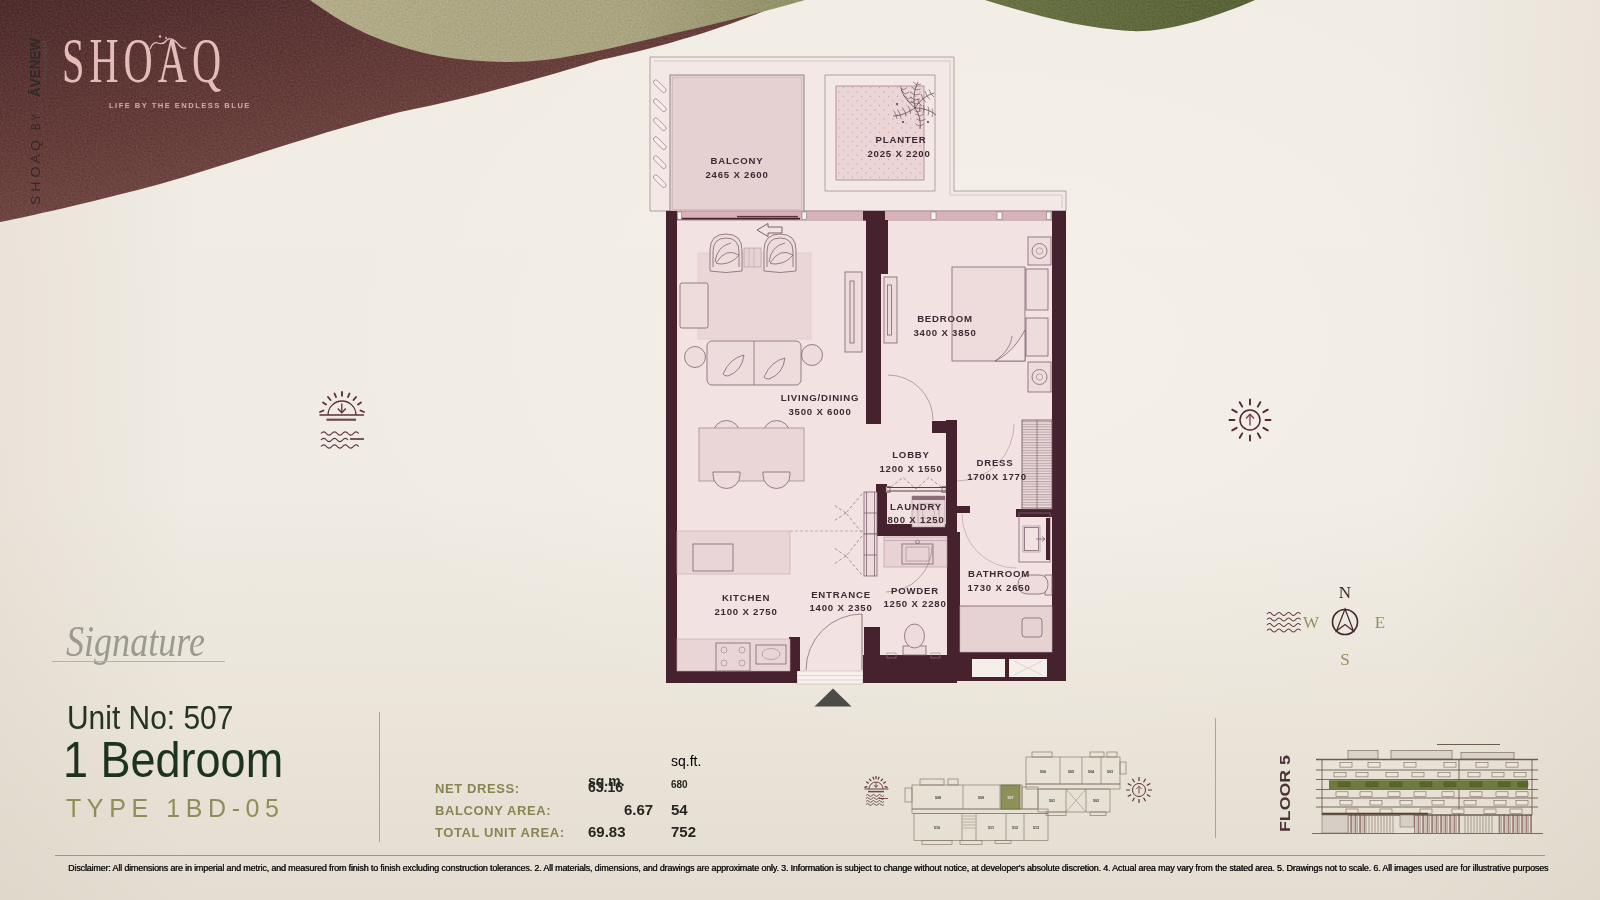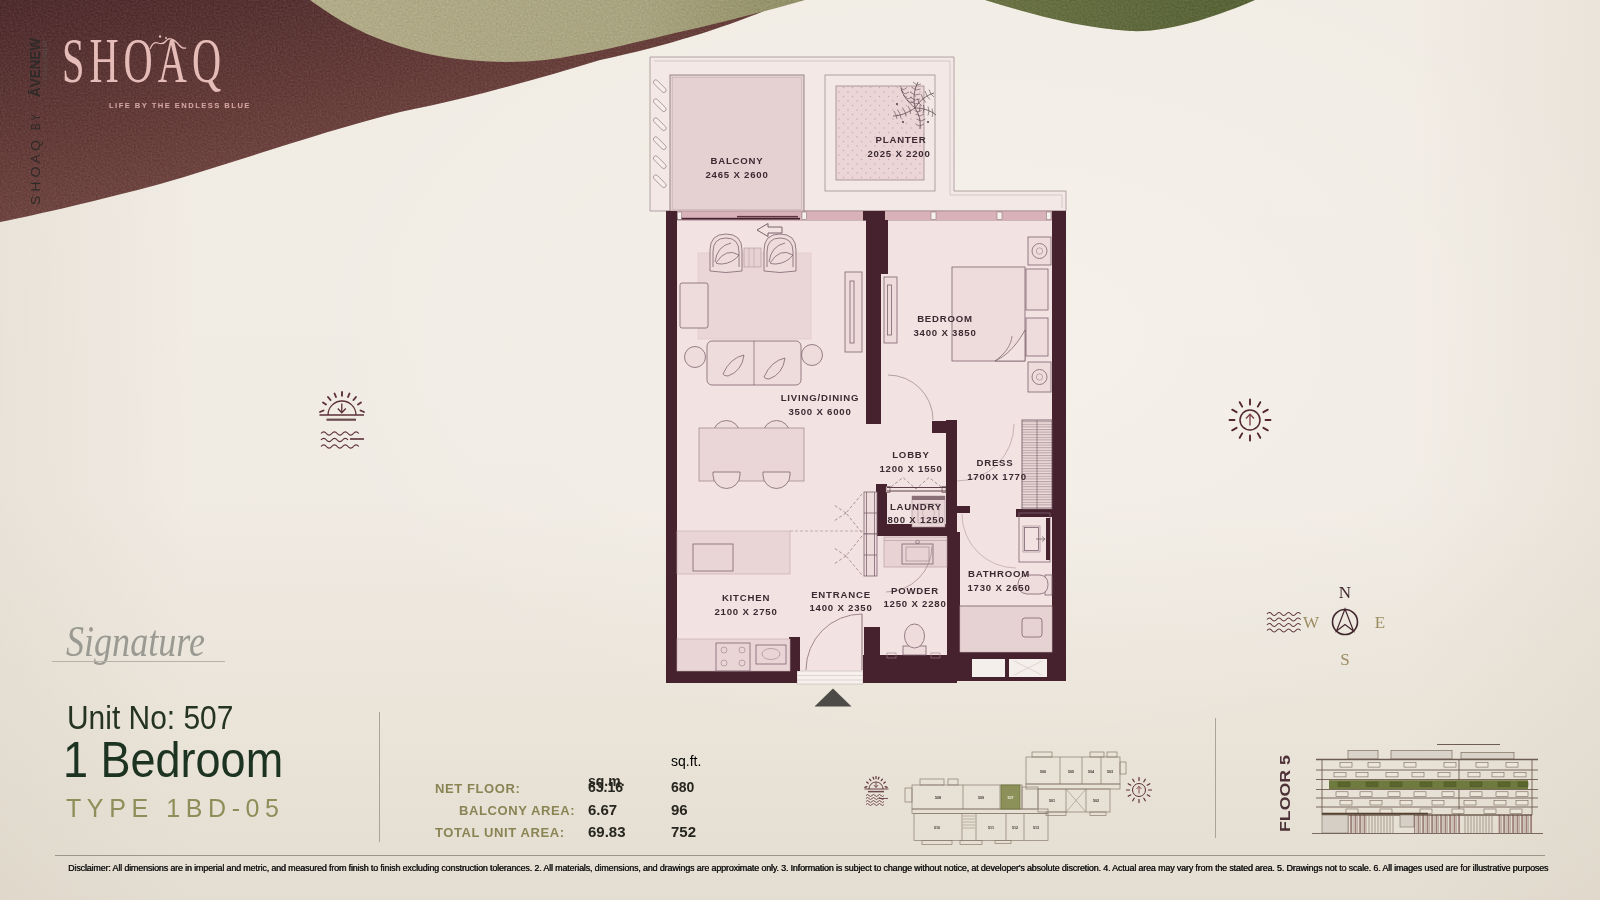--- a/index.html
+++ b/index.html
@@ -376,29 +376,29 @@
 
 <div class="abs" style="left:66px;top:616px;font-family:'Liberation Serif',serif;font-style:italic;color:#9a9a92;font-size:44px;letter-spacing:0;transform:scaleX(0.82);transform-origin:0 0;">Signature</div>
 <div class="abs" style="left:52px;top:661px;width:173px;border-top:1px solid #b5b2a8;"></div>
 <div class="abs" style="left:67px;top:698px;font-size:34px;color:#24341f;transform:scaleX(0.88);transform-origin:0 0;">Unit No: 507</div>
 <div class="abs" style="left:63px;top:731px;font-size:50px;color:#1c3322;transform:scaleX(0.9);transform-origin:0 0;">1 Bedroom</div>
 <div class="abs" style="left:66px;top:794px;font-size:25px;letter-spacing:5.6px;color:#8f8d59;">TYPE 1BD-05</div>
 
 <div class="abs" style="left:379px;top:712px;height:130px;border-left:1px solid #aaa396;"></div>
 <div class="abs" style="left:1215px;top:718px;height:120px;border-left:1px solid #aaa396;"></div>
 
-<div class="abs" style="left:435px;top:781px;font-size:13px;font-weight:bold;letter-spacing:0.6px;color:#8a8455;">NET FLOOR:</div>
-<div class="abs" style="left:435px;top:803px;font-size:13px;font-weight:bold;letter-spacing:0.6px;color:#8a8455;margin-left:24px;">BALCONY AREA:</div>
+<div class="abs" style="left:435px;top:781px;font-size:13px;font-weight:bold;letter-spacing:0.6px;color:#8a8455;">NET DRESS:</div>
+<div class="abs" style="left:435px;top:803px;font-size:13px;font-weight:bold;letter-spacing:0.6px;color:#8a8455;">BALCONY AREA:</div>
 <div class="abs" style="left:435px;top:825px;font-size:13px;font-weight:bold;letter-spacing:0.6px;color:#8a8455;">TOTAL UNIT AREA:</div>
 <div class="abs" style="left:588px;top:773px;font-size:14px;font-weight:bold;color:#26261f;">sq.m.</div>
 <div class="abs" style="left:671px;top:753px;font-size:14px;font-weight:normal;color:#000000;">sq.ft.</div>
 <div class="abs" style="left:588px;top:779px;font-size:14px;font-weight:bold;color:#26261f;">63.16</div>
-<div class="abs" style="left:671px;top:779px;font-size:14px;font-weight:bold;color:#26261f;">680</div>
-<div class="abs" style="left:588px;top:801px;font-size:15px;font-weight:bold;color:#26261f;text-align:center;">6.67</div>
-<div class="abs" style="left:671px;top:801px;font-size:15px;font-weight:bold;color:#26261f;">96</div>
+<div class="abs" style="left:671px;top:779px;font-size:10px;font-weight:bold;color:#26261f;">680</div>
+<div class="abs" style="left:624px;top:801px;font-size:15px;font-weight:bold;color:#26261f;text-align:center;">6.67</div>
+<div class="abs" style="left:671px;top:801px;font-size:15px;font-weight:bold;color:#26261f;">54</div>
 <div class="abs" style="left:588px;top:823px;font-size:15px;font-weight:bold;color:#26261f;">69.83</div>
 <div class="abs" style="left:671px;top:823px;font-size:15px;font-weight:bold;color:#26261f;">752</div>
 
 <svg class="abs" style="left:855px;top:745px" width="320" height="110" viewBox="855 745 320 110" id="keyplan">
 
   <g stroke="#5c2f38" fill="none" stroke-width="0.9">
     <path d="M869,789 A7,7 0 0 1 883,789"></path>
     <line x1="864.5" y1="789" x2="888.5" y2="789"></line>
     <line x1="868" y1="791.6" x2="884" y2="791.6" stroke-width="1.5" stroke="#6b4a50"></line>
     <g stroke-width="1.2" stroke-linecap="round">

